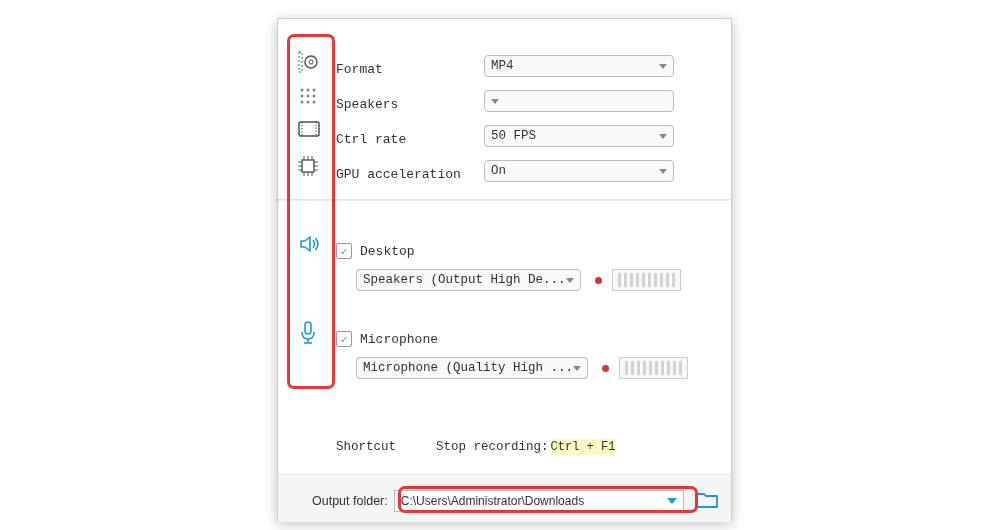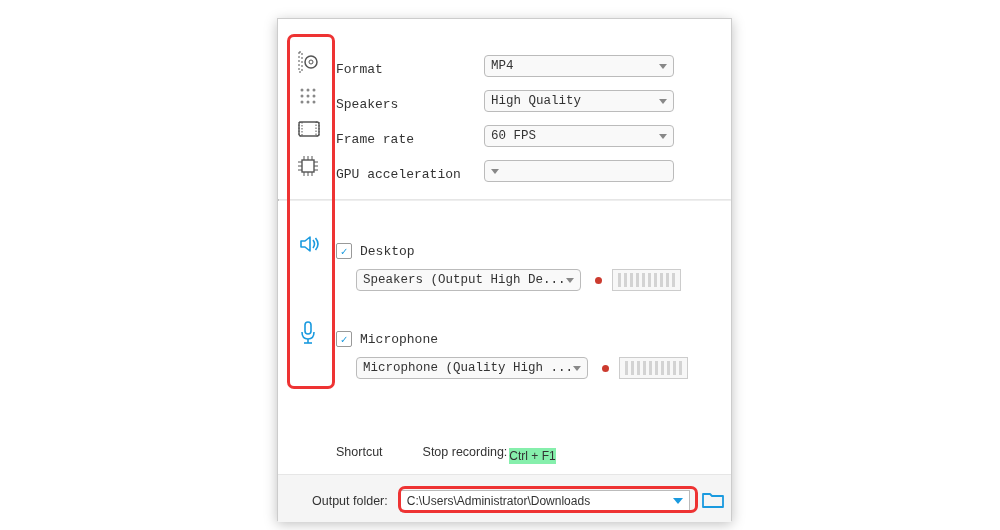--- a/index.html
+++ b/index.html
@@ -123,39 +123,39 @@
   }
 
   .shortcut-row {
     position: absolute;
     left: 58px;
     top: 420px;
     display: flex;
     align-items: center;
     font-size: 12.5px;
     color: #333;
+    font-family: Liberation Mono, monospace;
   }
   .shortcut-row .shlabel { margin-right: 40px; }
   .shortcut-row .stoplab { margin-right: 2px; }
   .shortcut-row .key {
-    background: #86efac;
+    background: #fef9c3;
     padding: 1px 0;
     font-size: 12px;
-    margin-top: 9px;
   }
 
   .output-row {
     position: absolute;
     left: 34px;
     top: 471px;
     display: flex;
     align-items: center;
     font-size: 12.5px;
   }
-  .output-row .olabel { margin-right: 12px; }
+  .output-row .olabel { margin-right: 6px; }
   .pathbox {
     width: 290px;
     height: 22px;
     border: 1px solid #bbb;
     background: #fff;
     display: flex;
     align-items: center;
     padding: 0 6px;
     cursor:pointer;
   }
@@ -190,36 +190,36 @@
     <span class="label">Format</span>
     <div class="select">
       <span class="val">MP4</span>
       <span class="caret"></span>
     </div>
   </div>
 
   <div class="row" style="top:67px">
     <span class="label">Speakers</span>
     <div class="select">
-      <span class="val">High Quality</span>
       <span class="caret"></span>
     </div>
   </div>
 
   <div class="row" style="top:102px">
-    <span class="label">Frame rate</span>
+    <span class="label">Ctrl rate</span>
     <div class="select">
-      <span class="val">60 FPS</span>
+      <span class="val">50 FPS</span>
       <span class="caret"></span>
     </div>
   </div>
 
   <div class="row" style="top:137px">
     <span class="label">GPU acceleration</span>
     <div class="select">
+      <span class="val">On</span>
       <span class="caret"></span>
     </div>
   </div>
 
   <hr class="section-divider" style="position:absolute;left:0;right:0;top:180px">
 
   <div class="row" style="top:214px">
     <span class="chk">✓</span>
     <span>Desktop</span>
   </div>

